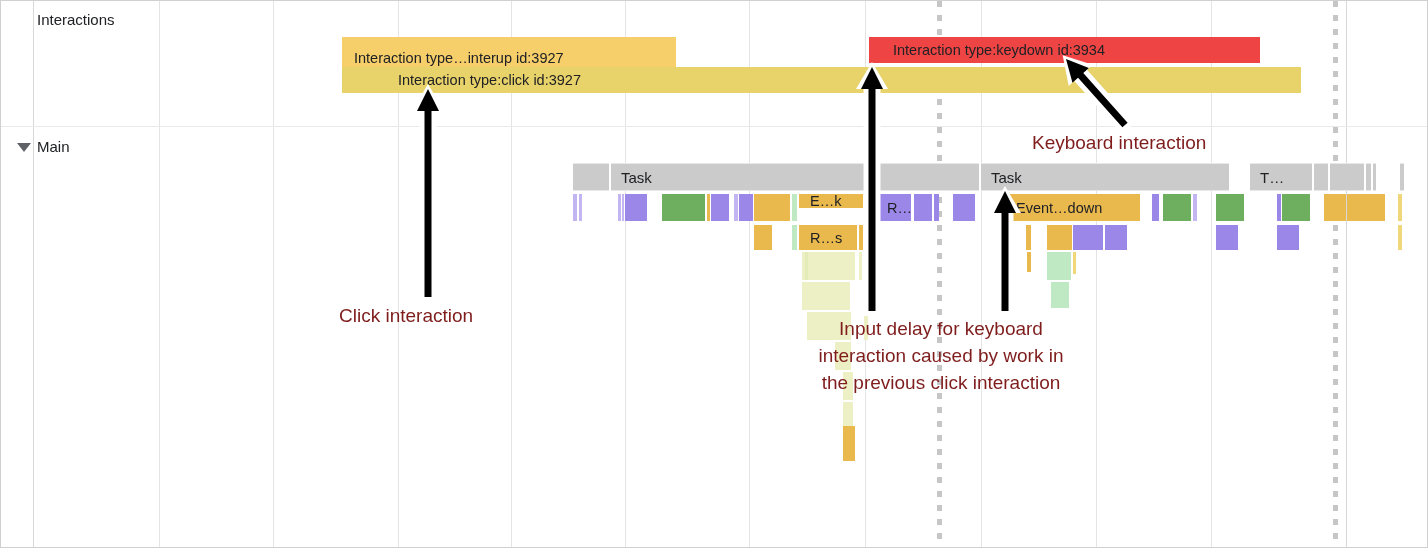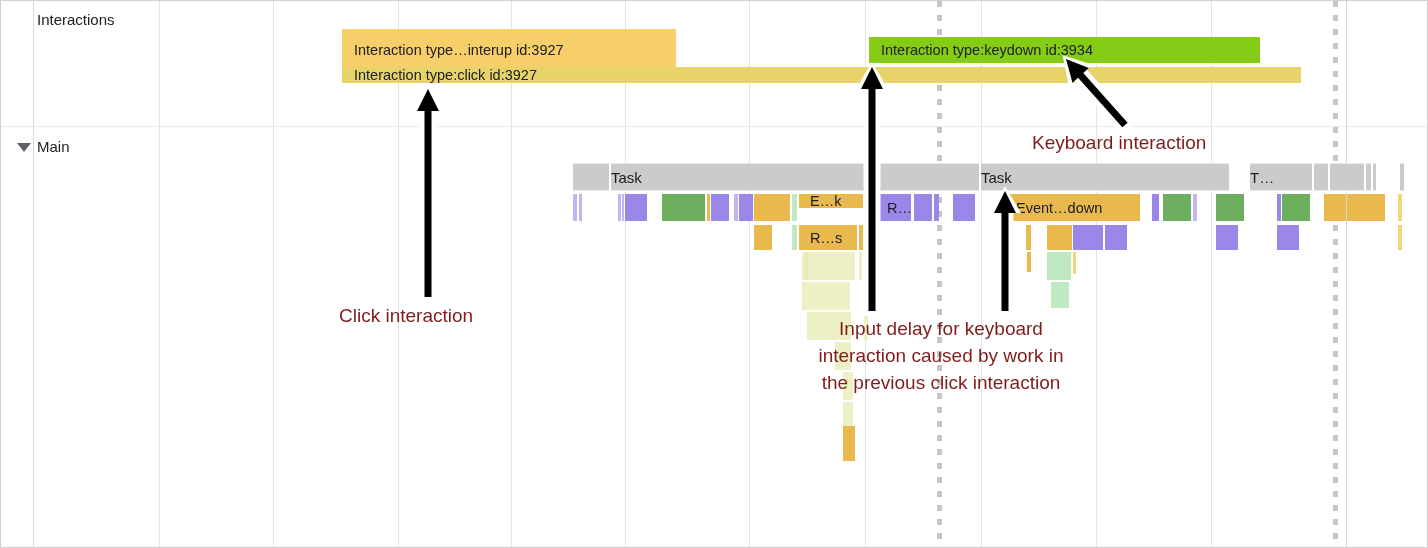--- a/index.html
+++ b/index.html
@@ -32,21 +32,21 @@
     display:flex;align-items:center;white-space:nowrap;overflow:hidden;
   }
   .ibar span{padding-left:12px;}
   .taskbar{
     position:absolute;box-sizing:border-box;background:#cbcbcb;
     border-top:1px solid #e8e8e8;border-bottom:1px solid #e8e8e8;
     display:flex;align-items:center;overflow:hidden;
     font-size:15px;color:#202124;font-family:"Liberation Sans",sans-serif;
     white-space:nowrap;
   }
-  .taskbar span{text-align:right;}
+  .taskbar span{padding-left:10px;text-align:right;}
   .evbar{
     position:absolute;box-sizing:border-box;
     display:flex;align-items:center;overflow:hidden;white-space:nowrap;
     font-size:14.5px;color:#202124;font-family:"Liberation Sans",sans-serif;
   }
   .evbar span{padding-left:11px;}
   .anno{
     position:absolute;color:#7f1d1d;font-size:19px;line-height:27px;
     font-family:"Liberation Sans",sans-serif;white-space:pre-line;
   }
@@ -75,27 +75,27 @@
       <div class="dashline" style="left: 936px;"></div>
       <div class="dashline" style="left: 1332px;"></div>
     </div>
 
   <div class="track-label" style="left:36px;top:10px;">Interactions</div>
 
   <div class="tri" style="left:16px;top:142px;"></div>
   <div class="track-label" style="left:36px;top:137px;">Main</div>
 
   <div class="layer" id="interactions-layer">
-      <div class="ibar" style="left: 341px; top: 28px; width: 334px; height: 42px; background: rgb(246, 207, 107); text-align: right;">
+      <div class="ibar" style="left: 341px; top: 36px; width: 334px; height: 42px; background: rgb(246, 207, 107); text-align: right;">
         <span>Interaction type…interup id:3927</span>
       </div>
-      <div class="ibar" style="left: 341px; top: 66px; width: 959px; height: 16px; background: rgb(232, 211, 106);">
+      <div class="ibar" style="left: 341px; top: 66px; width: 959px; height: 26px; background: rgb(232, 211, 106); padding-left: 44px;">
         <span>Interaction type:click id:3927</span>
       </div>
-      <div class="ibar" style="left: 868px; top: 36px; width: 391px; height: 26px; background: #84cc16;">
+      <div class="ibar" style="left: 868px; top: 36px; width: 391px; height: 26px; background: #ef4444; padding-left: 12px;">
         <span>Interaction type:keydown id:3934</span>
       </div>
     </div>
 
   <div class="layer" id="main-layer">
       <div class="taskbar" style="left: 572px; top: 162px; width: 36px; height: 28px;"></div>
       <div class="taskbar" style="left: 610px; top: 162px; width: 260px; height: 28px;">
         <span>Task</span>
       </div>
       <div class="taskbar" style="left: 872px; top: 162px; width: 106px; height: 28px;"></div>

